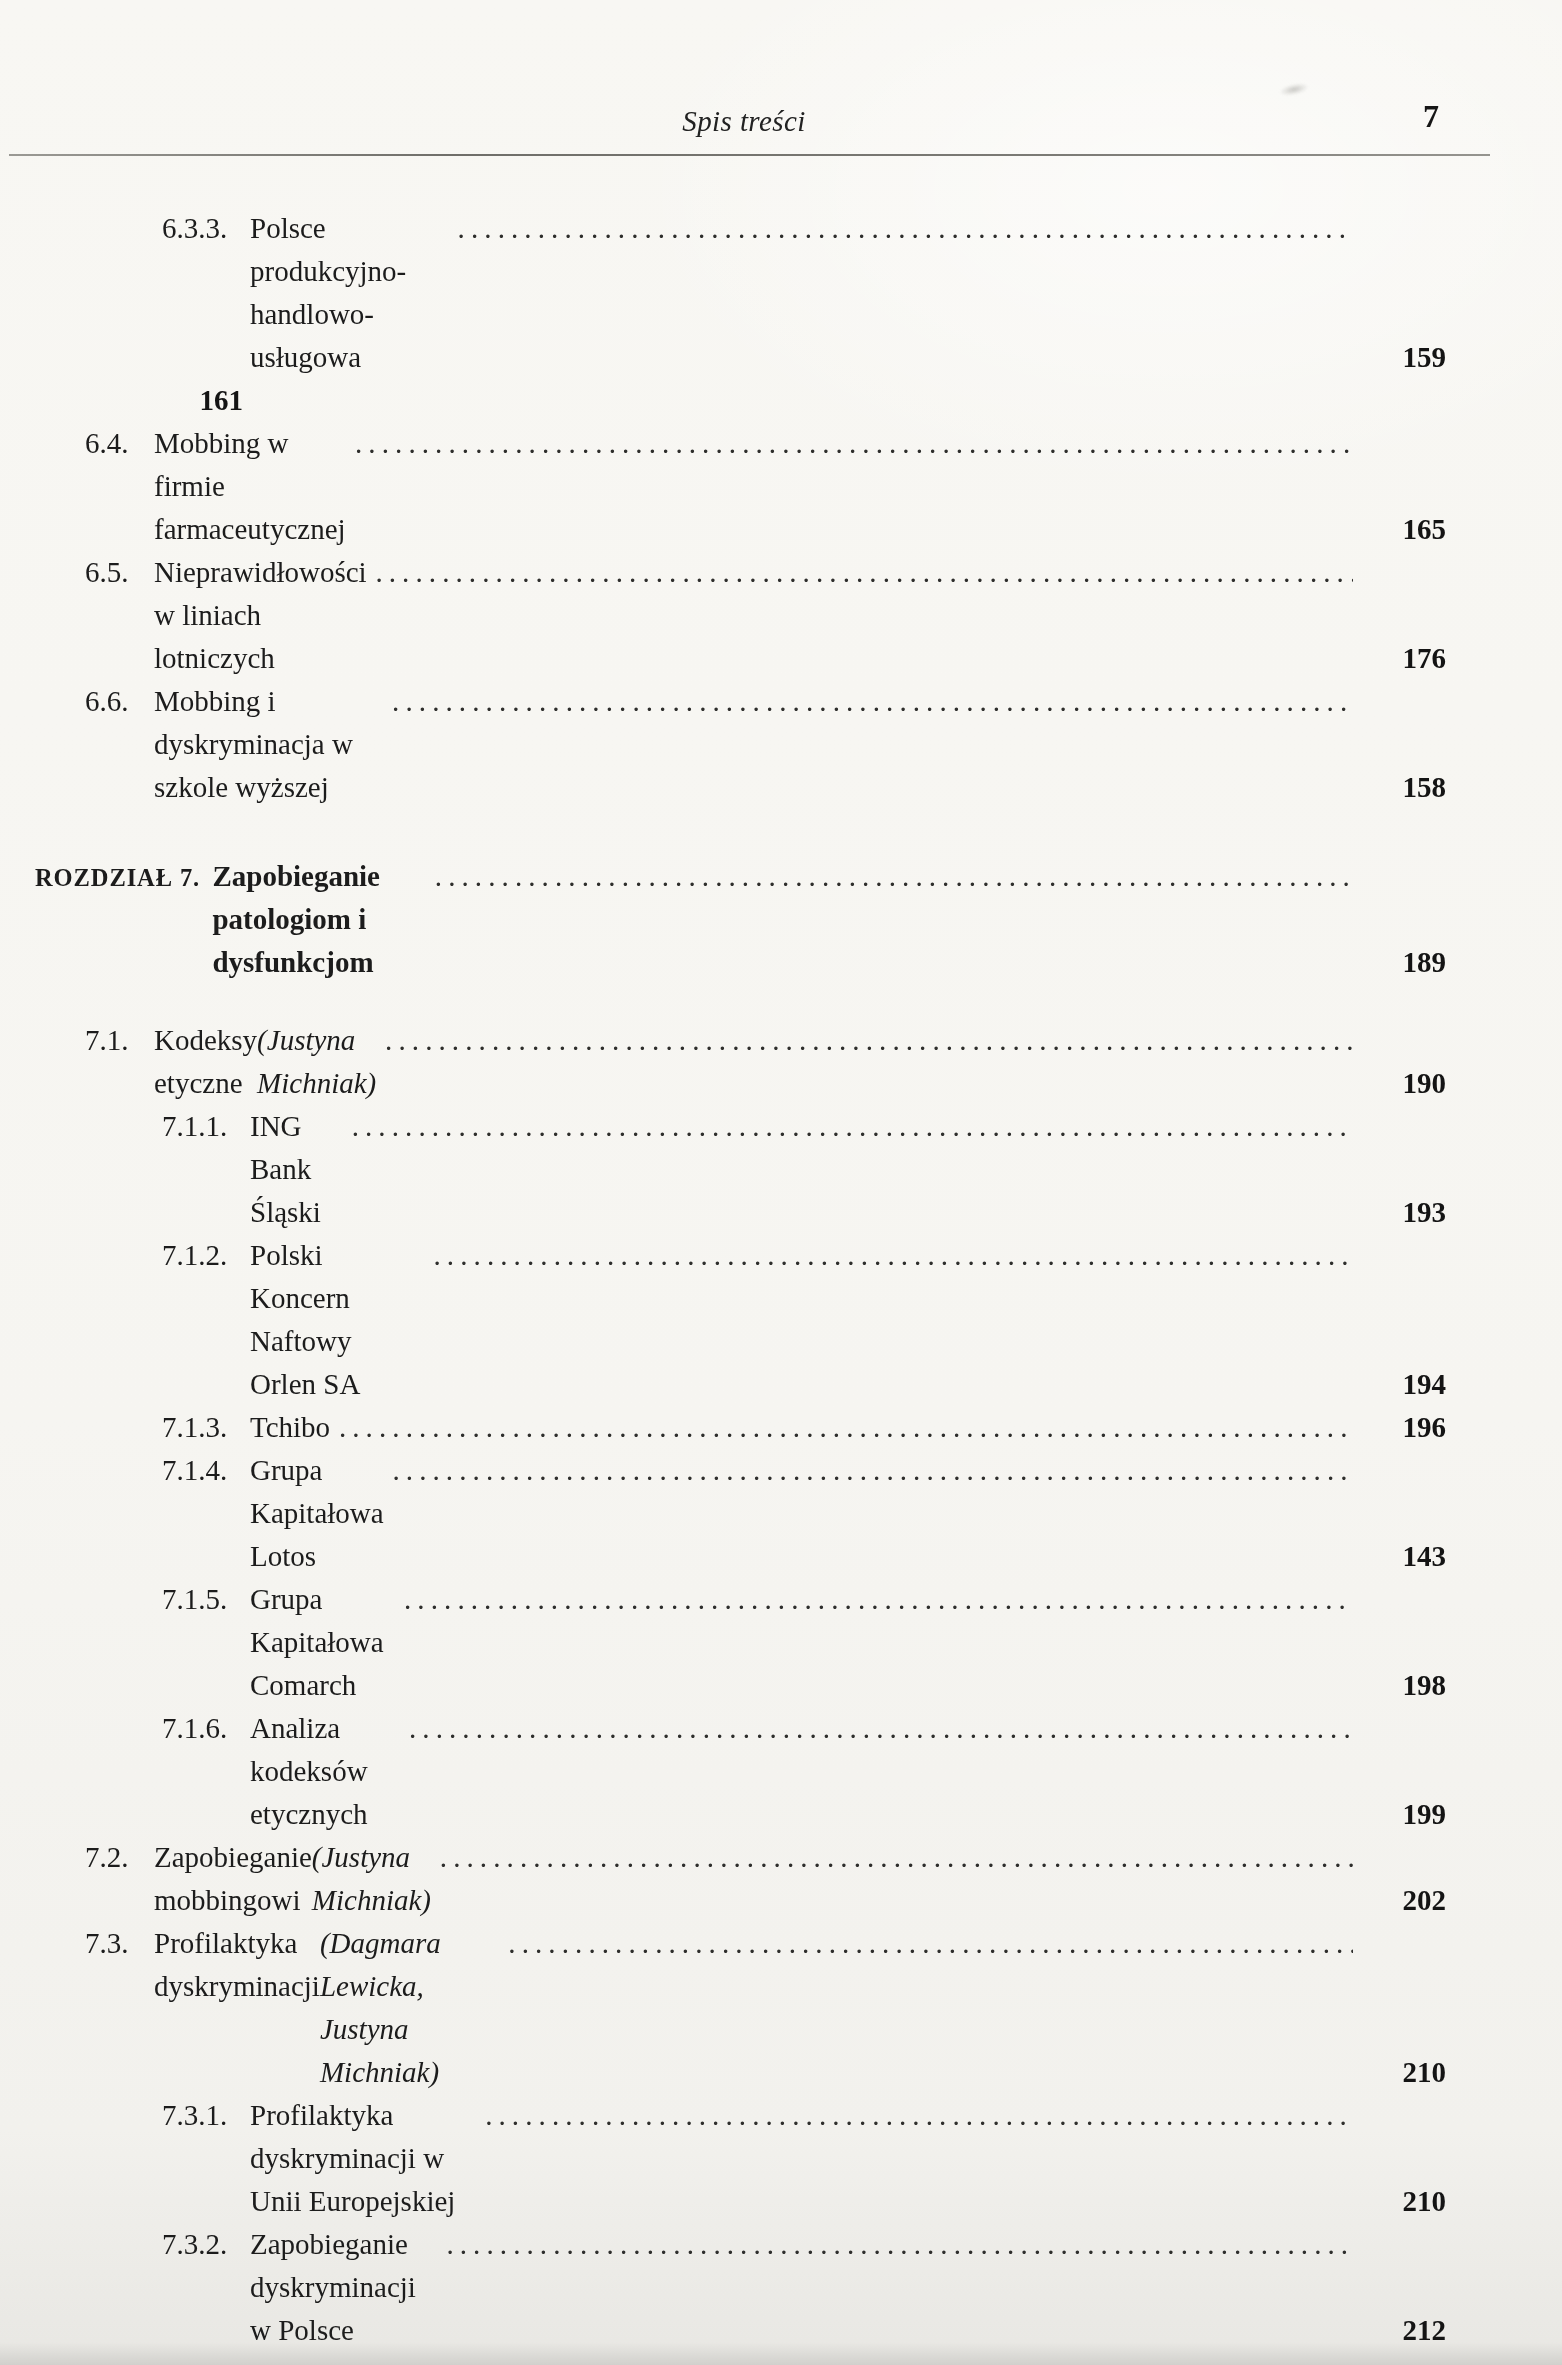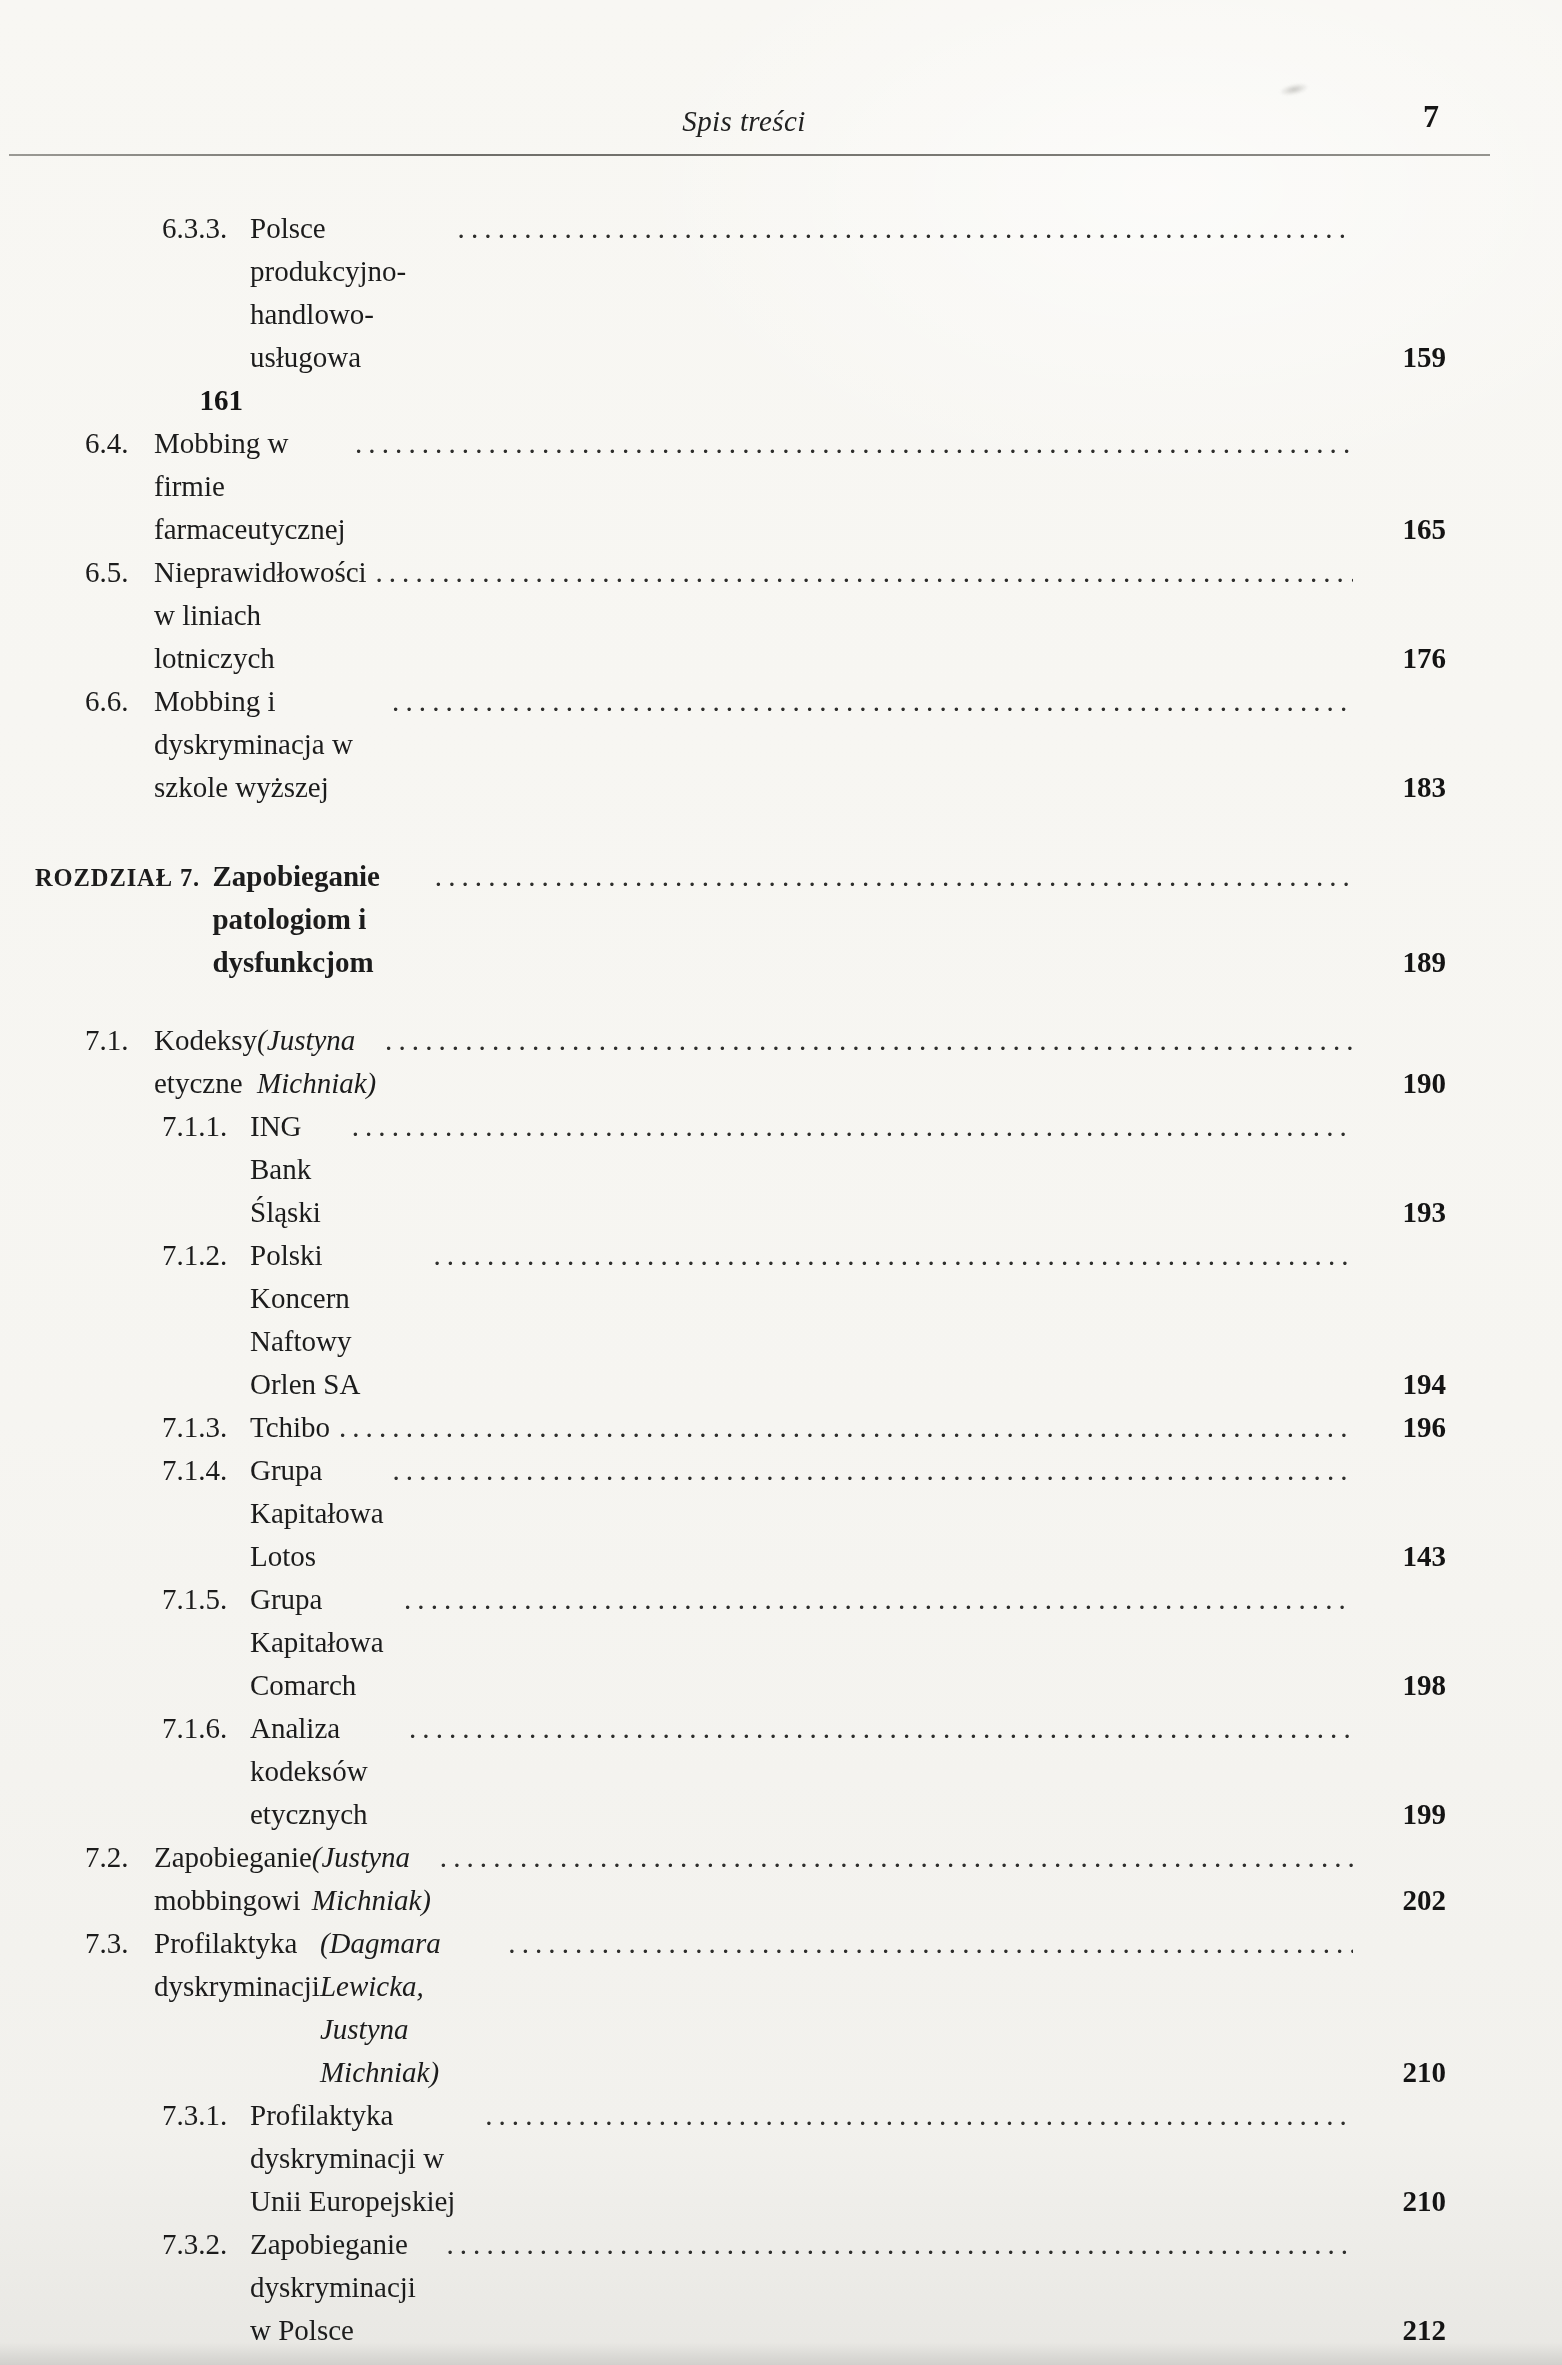--- a/index.html
+++ b/index.html
@@ -151,21 +151,21 @@
         <div class="entry-page">176</div>
       </div>
       <div class="toc-row indent-1">
         <div class="entry-body">
           <div class="entry-line last">
             <span class="entry-num">6.6.</span>
             <span class="seg">Mobbing i dyskryminacja w szkole wyższej</span>
             <span class="dot-leader"></span>
           </div>
         </div>
-        <div class="entry-page">183</div>
+        <div class="entry-page">158</div>
       </div>
       <div class="toc-row chapter">
         <div class="entry-body">
           <div class="entry-line last">
             <span class="entry-num">ROZDZIAŁ 7.</span>
             <span class="seg bold">Zapobieganie patologiom i dysfunkcjom</span>
             <span class="dot-leader"></span>
           </div>
         </div>
         <div class="entry-page">189</div>

